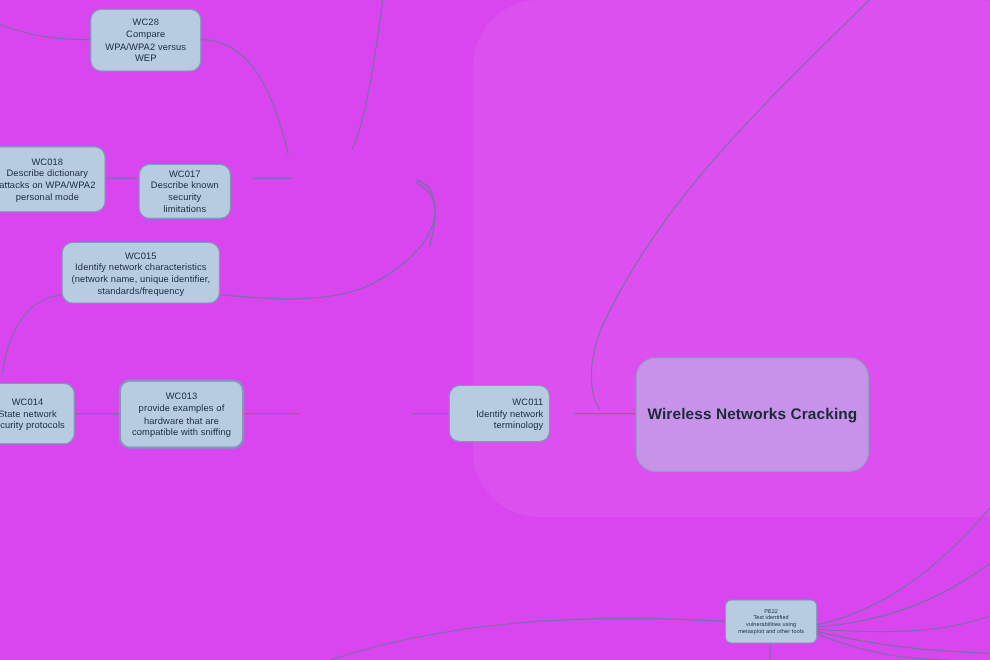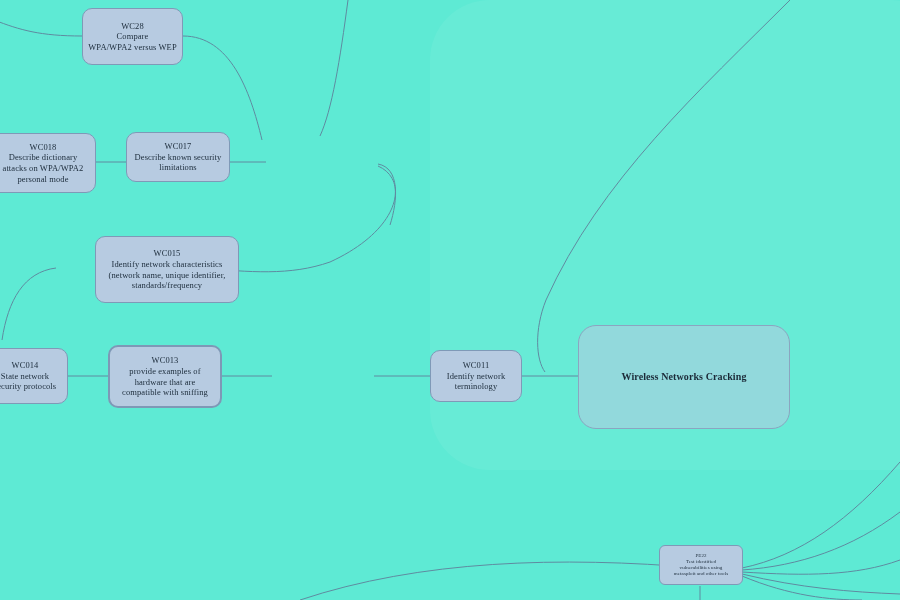--- a/index.html
+++ b/index.html
@@ -8,23 +8,22 @@
     width: 900px;
     height: 600px;
     overflow: hidden;
     background: #a9c1da;
     font-family: "Liberation Sans", sans-serif;
   }
   #canvas {
     position: relative;
     width: 900px;
     height: 600px;
-    background: #5eead4;
+    background: #d946ef;
     overflow: hidden;
-    font-family: Liberation Serif, serif;
   }
   
   .region-glow {
     position: absolute;
     border-radius: 60px;
     background: rgba(255,255,255,0.06);
     pointer-events: none;
   }
   svg.edges {
     position: absolute;
@@ -49,21 +48,21 @@
     letter-spacing: 0.1px;
   }
   .node .txt { width: 100%; white-space: pre-line; }
   .node.small { font-size: 8.5px; }
   .node.micro { font-size: 5px; border-radius: 6px; line-height: 1.2; }
   .node.root {
     background: rgba(183,203,225,0.55);
     border: 1px solid #8ba5c0;
     border-radius: 18px;
     font-weight: bold;
-    font-size: 10px;
+    font-size: 14px;
     color: #1b2a38;
   }
   .node.thick { border-width: 2px; border-color: #7e98b6; }
 </style>
 </head>
 <body>
 
 <div id="canvas">
 
   <div class="region-glow" style="left:430px; top:0px; width:520px; height:470px;"></div>
@@ -115,49 +114,49 @@
 WPA/WPA2 versus WEP</span>
   </div>
 
   <div class="node small" style="left:-10px; top:133px; width:106px; height:60px;">
     <span class="txt">WC018
 Describe dictionary
 attacks on WPA/WPA2
 personal mode</span>
   </div>
 
-  <div class="node small" style="left:126px; top:132px; width:104px; height:50px;">
+  <div class="node small" style="left:126px; top:149px; width:84px; height:50px;">
     <span class="txt">WC017
 Describe known security
 limitations</span>
   </div>
 
 
-  <div class="node small" style="left:56px; top:236px; width:144px; height:67px;margin-left:39px;">
+  <div class="node small" style="left:56px; top:220px; width:144px; height:56px;">
     <span class="txt">WC015
 Identify network characteristics
 (network name, unique identifier,
 standards/frequency</span>
   </div>
 
   <div class="node small" style="left:-18px; top:348px; width:86px; height:56px;">
     <span class="txt">WC014
 State network
 security protocols</span>
   </div>
 
   <div class="node small thick" style="left:108px; top:345px; width:114px; height:63px;align-items:center;">
     <span class="txt">WC013
 provide examples of
 hardware that are
 compatible with sniffing</span>
   </div>
 
 
-  <div class="node small" style="left:430px; top:350px; width:92px; height:52px;">
+  <div class="node small" style="left:408px; top:350px; width:92px; height:52px;text-align:right;">
     <span class="txt">WC011
 Identify  network
 terminology</span>
   </div>
 
   <div class="node root" style="left:578px; top:325px; width:212px; height:104px;">
     <span class="txt">Wireless Networks Cracking</span>
   </div>
 
   <div class="node micro" style="left:659px; top:545px; width:84px; height:40px;">

